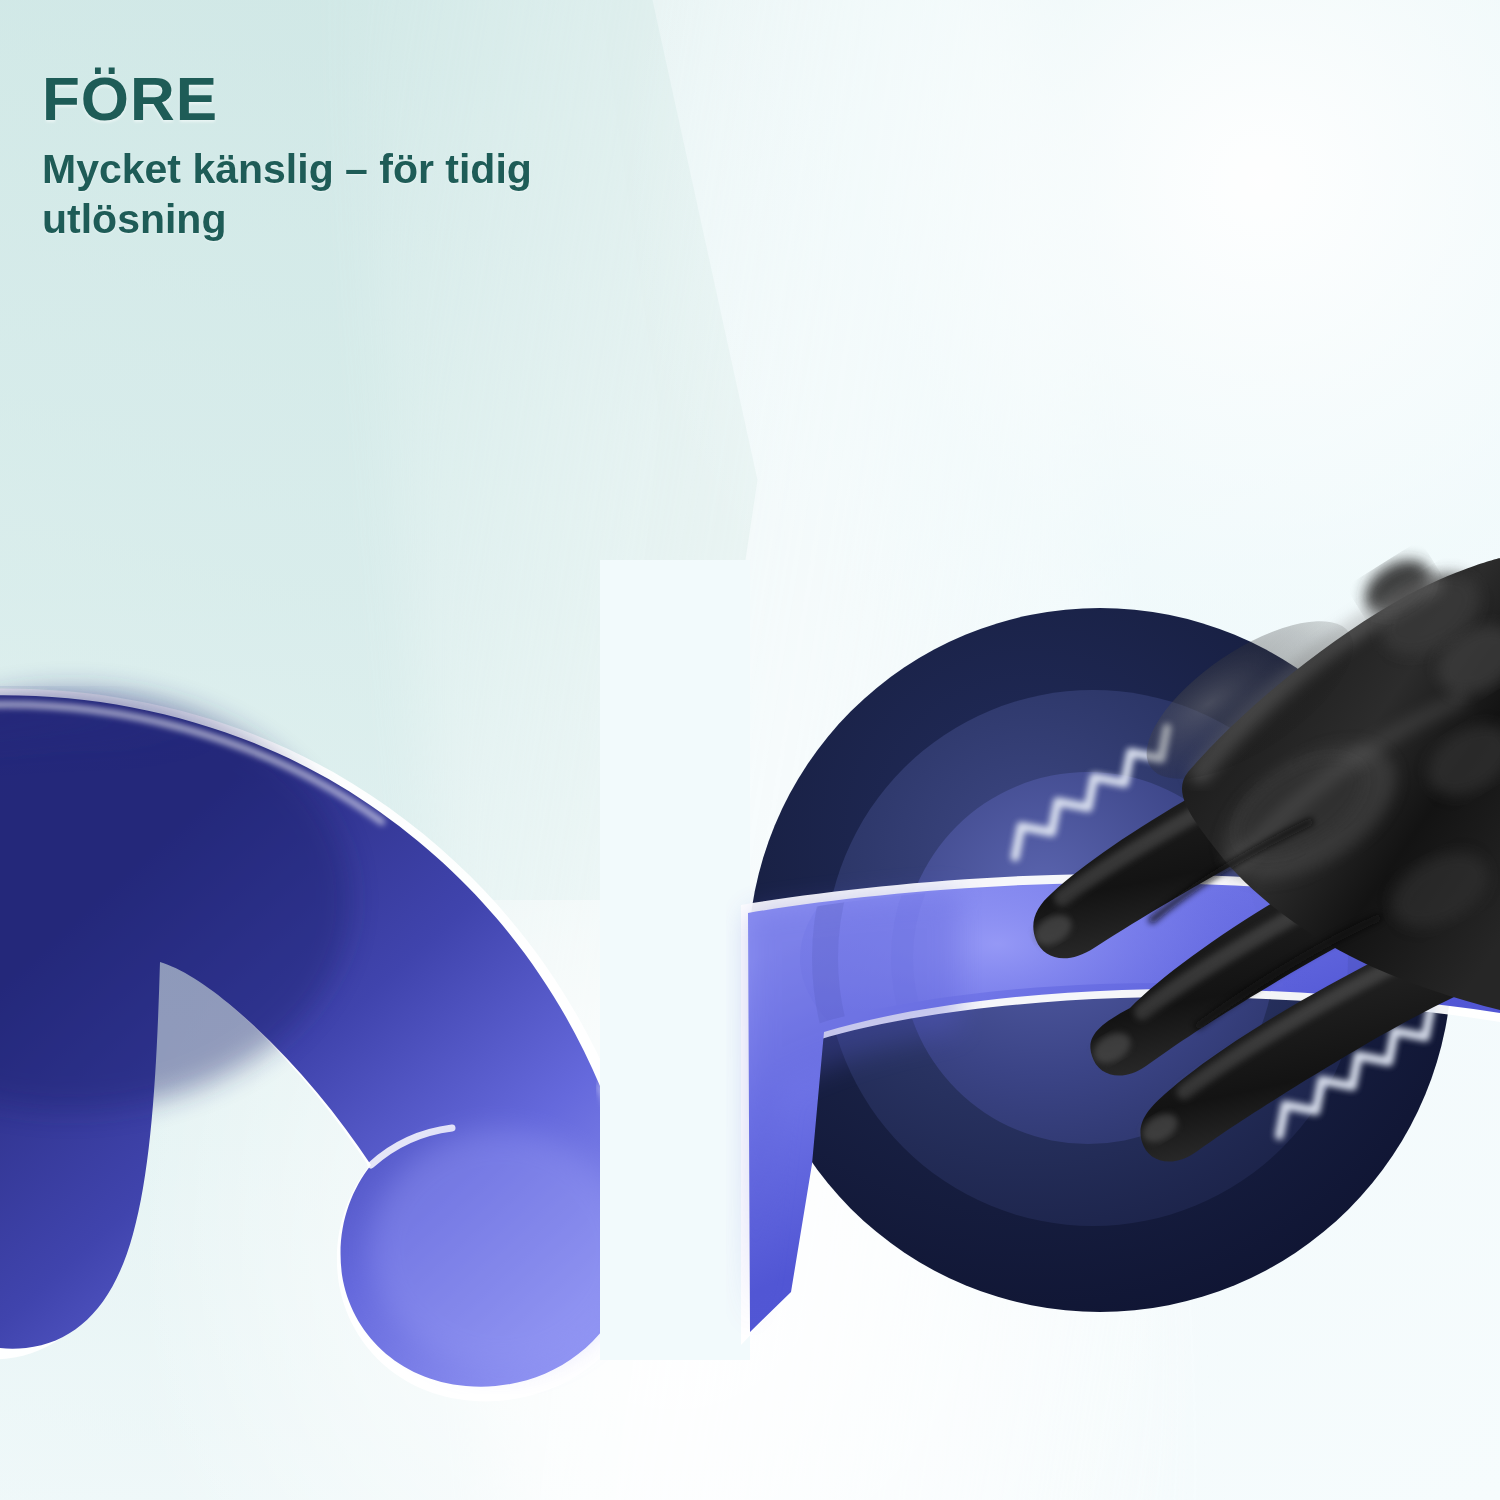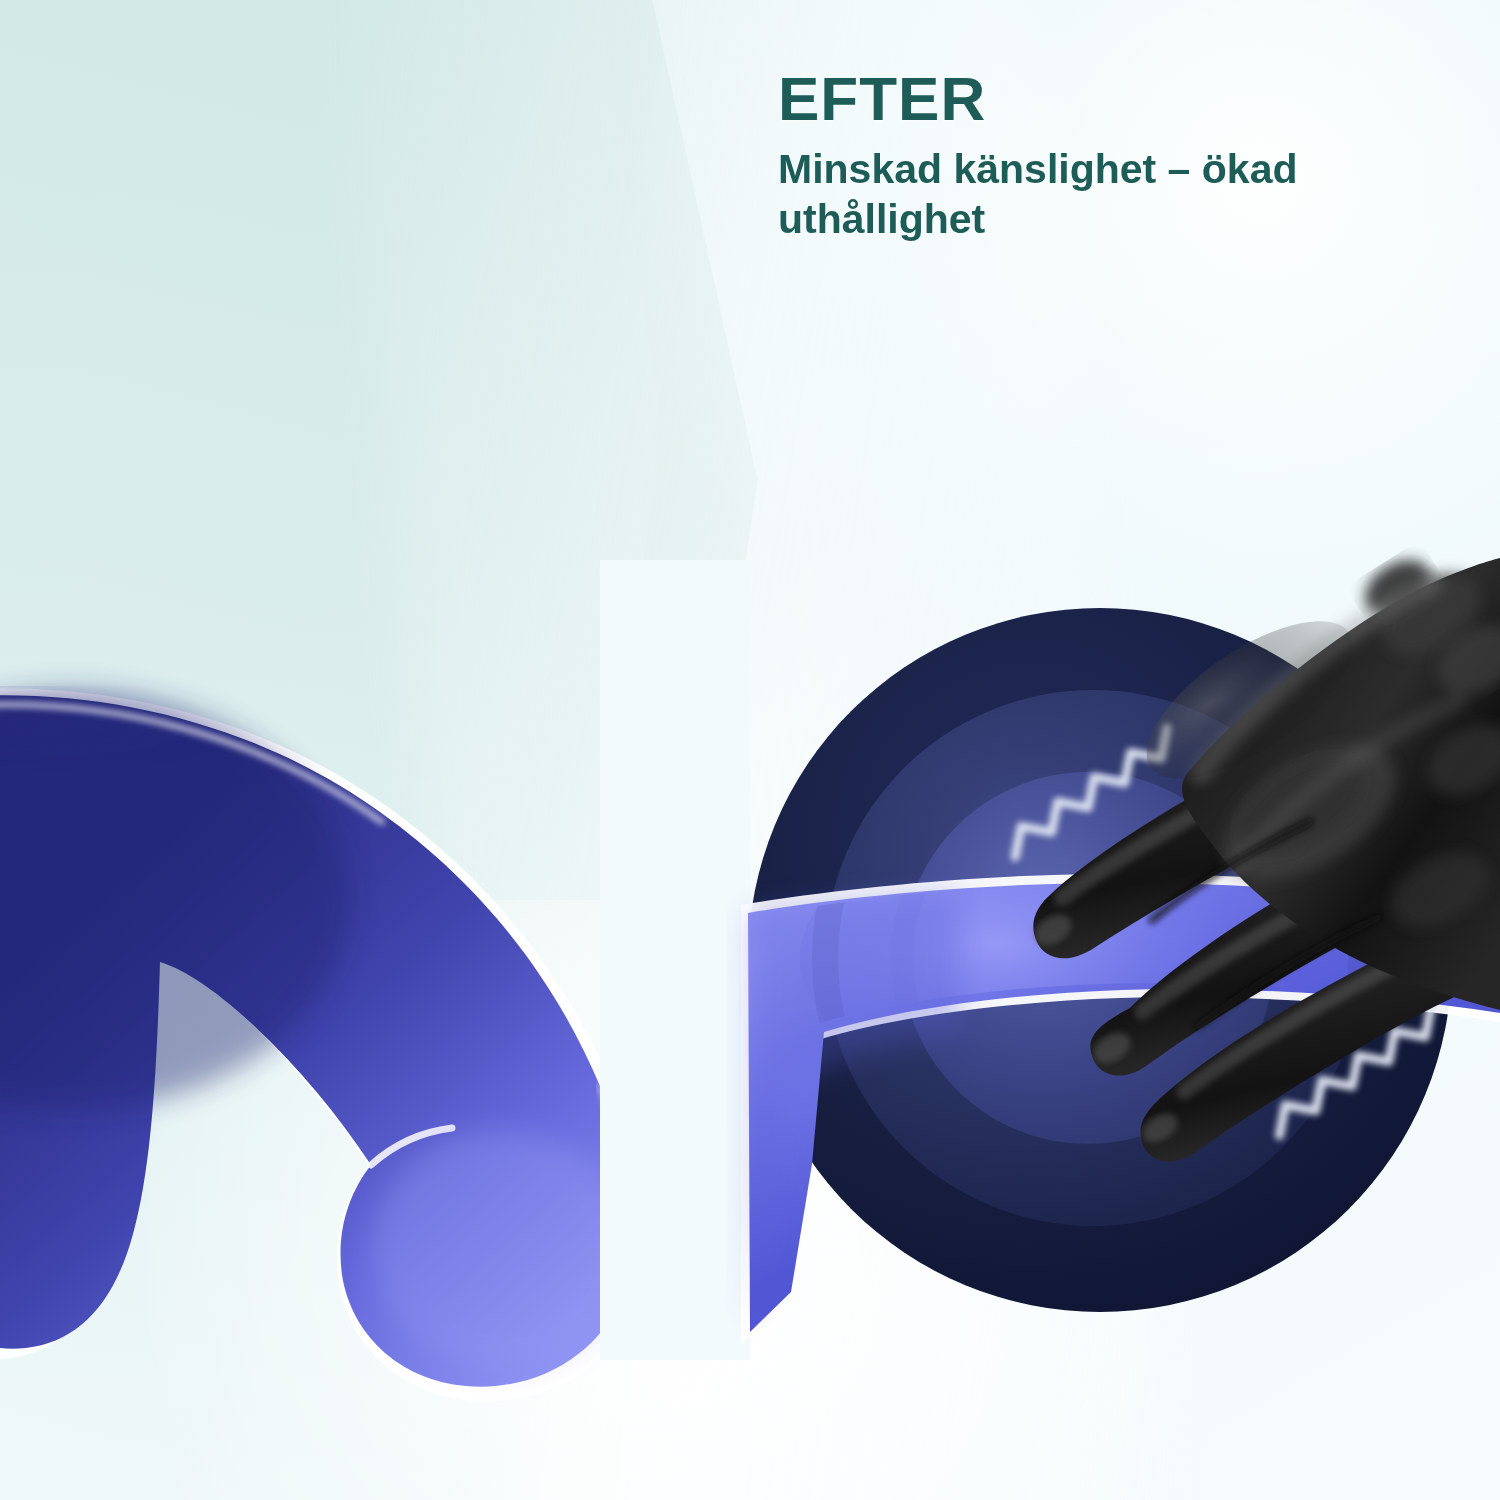--- a/index.html
+++ b/index.html
@@ -310,19 +310,19 @@
           <ellipse cx="1250" cy="700" rx="120" ry="50" fill="url(#gLobe)" transform="rotate(-34 1250 700)"></ellipse>
         </g>
 
         <path d="M1152,920 C1200,880 1260,846 1310,822" stroke="#0d0d0d" stroke-width="7" fill="none" stroke-linecap="round" opacity=".8" filter="url(#softBlur3)"></path>
         <path d="M1198,1026 C1252,986 1320,944 1378,918" stroke="#0d0d0d" stroke-width="7" fill="none" stroke-linecap="round" opacity=".7" filter="url(#softBlur3)"></path>
       </g>
     </g>
   </svg>
   </div>
 
-
-  <div class="panel-label" id="label-after">
-    <div class="kicker">EFTER</div>
-    <div class="sub">Minskad känslighet – ökad uthållighet</div>
+  <div class="panel-label" id="label-before">
+    <div class="kicker">FÖRE</div>
+    <div class="sub">Mycket känslig – för tidig utlösning</div>
   </div>
 
+
 </div>
 
 </body></html>

